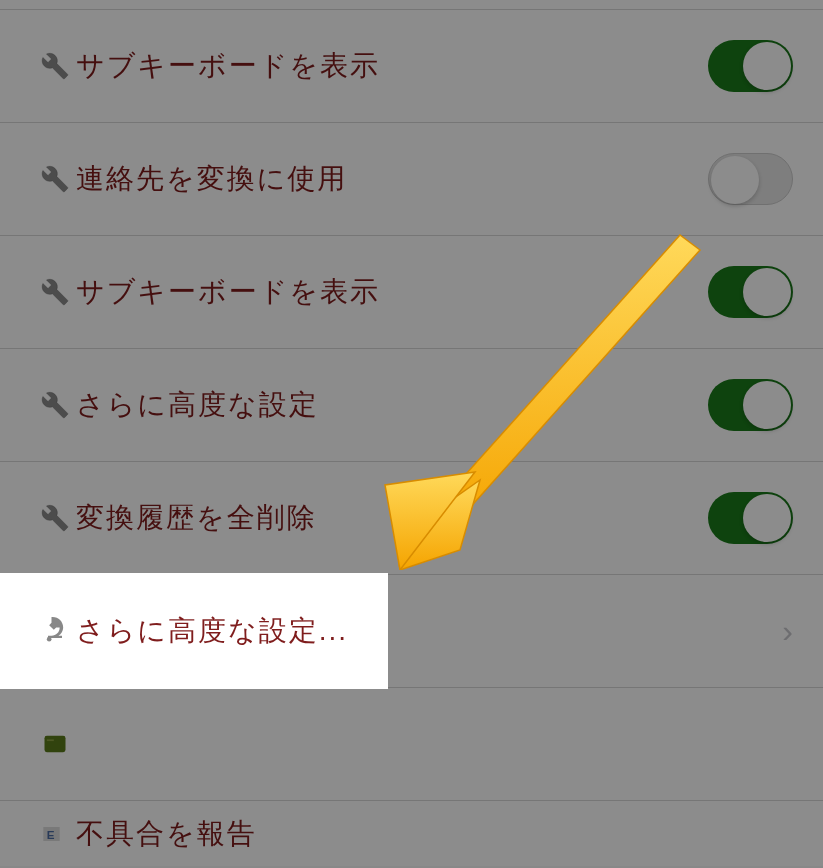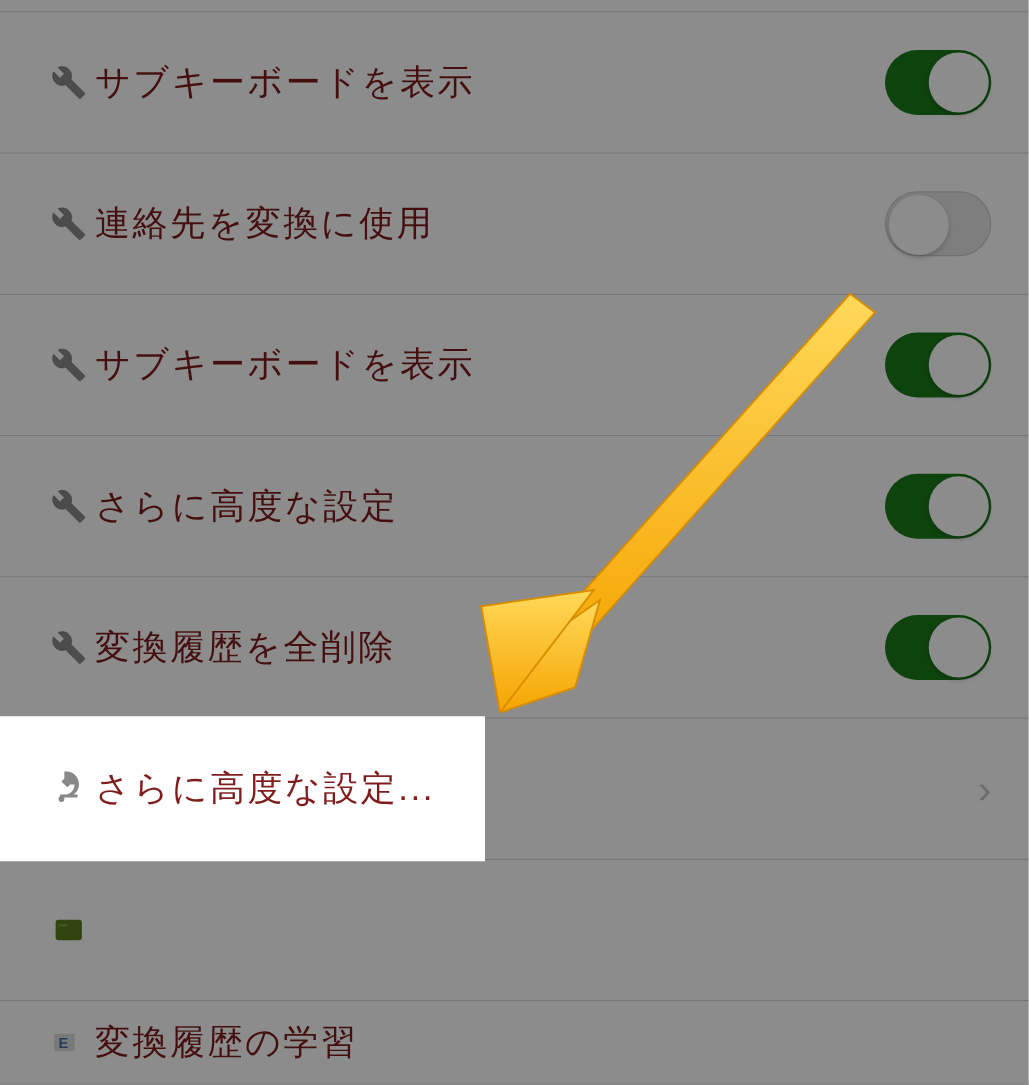--- a/index.html
+++ b/index.html
@@ -228,21 +228,21 @@
   </div>
 
   <div class="row partial-bottom">
     <div class="row-left">
       <span class="icon-tag">
         <svg viewBox="0 0 24 24" width="28" height="28">
             <rect x="2" y="6" width="14" height="12" fill="#ddd"></rect>
             <text x="5" y="16" font-size="10" fill="#4a6aa0" font-weight="bold">E</text>
           </svg>
       </span>
-      <span class="label">変換履歴の学習</span>
+      <span class="label">不具合を報告</span>
     </div>
   </div>
 </div>
 
 <div class="overlay"></div>
 
 <div class="highlight-cutout">
   <span class="icon-microscope">
     <svg viewBox="0 0 24 24" width="28" height="28">
         <path fill="#888" d="M9 2v3l-2 2 4 4 2-2h3c0 4-3 7-7 7H6v2h12v-2h-3c2-1 4-4 4-7 0-5-4-9-9-9H9z"></path>

